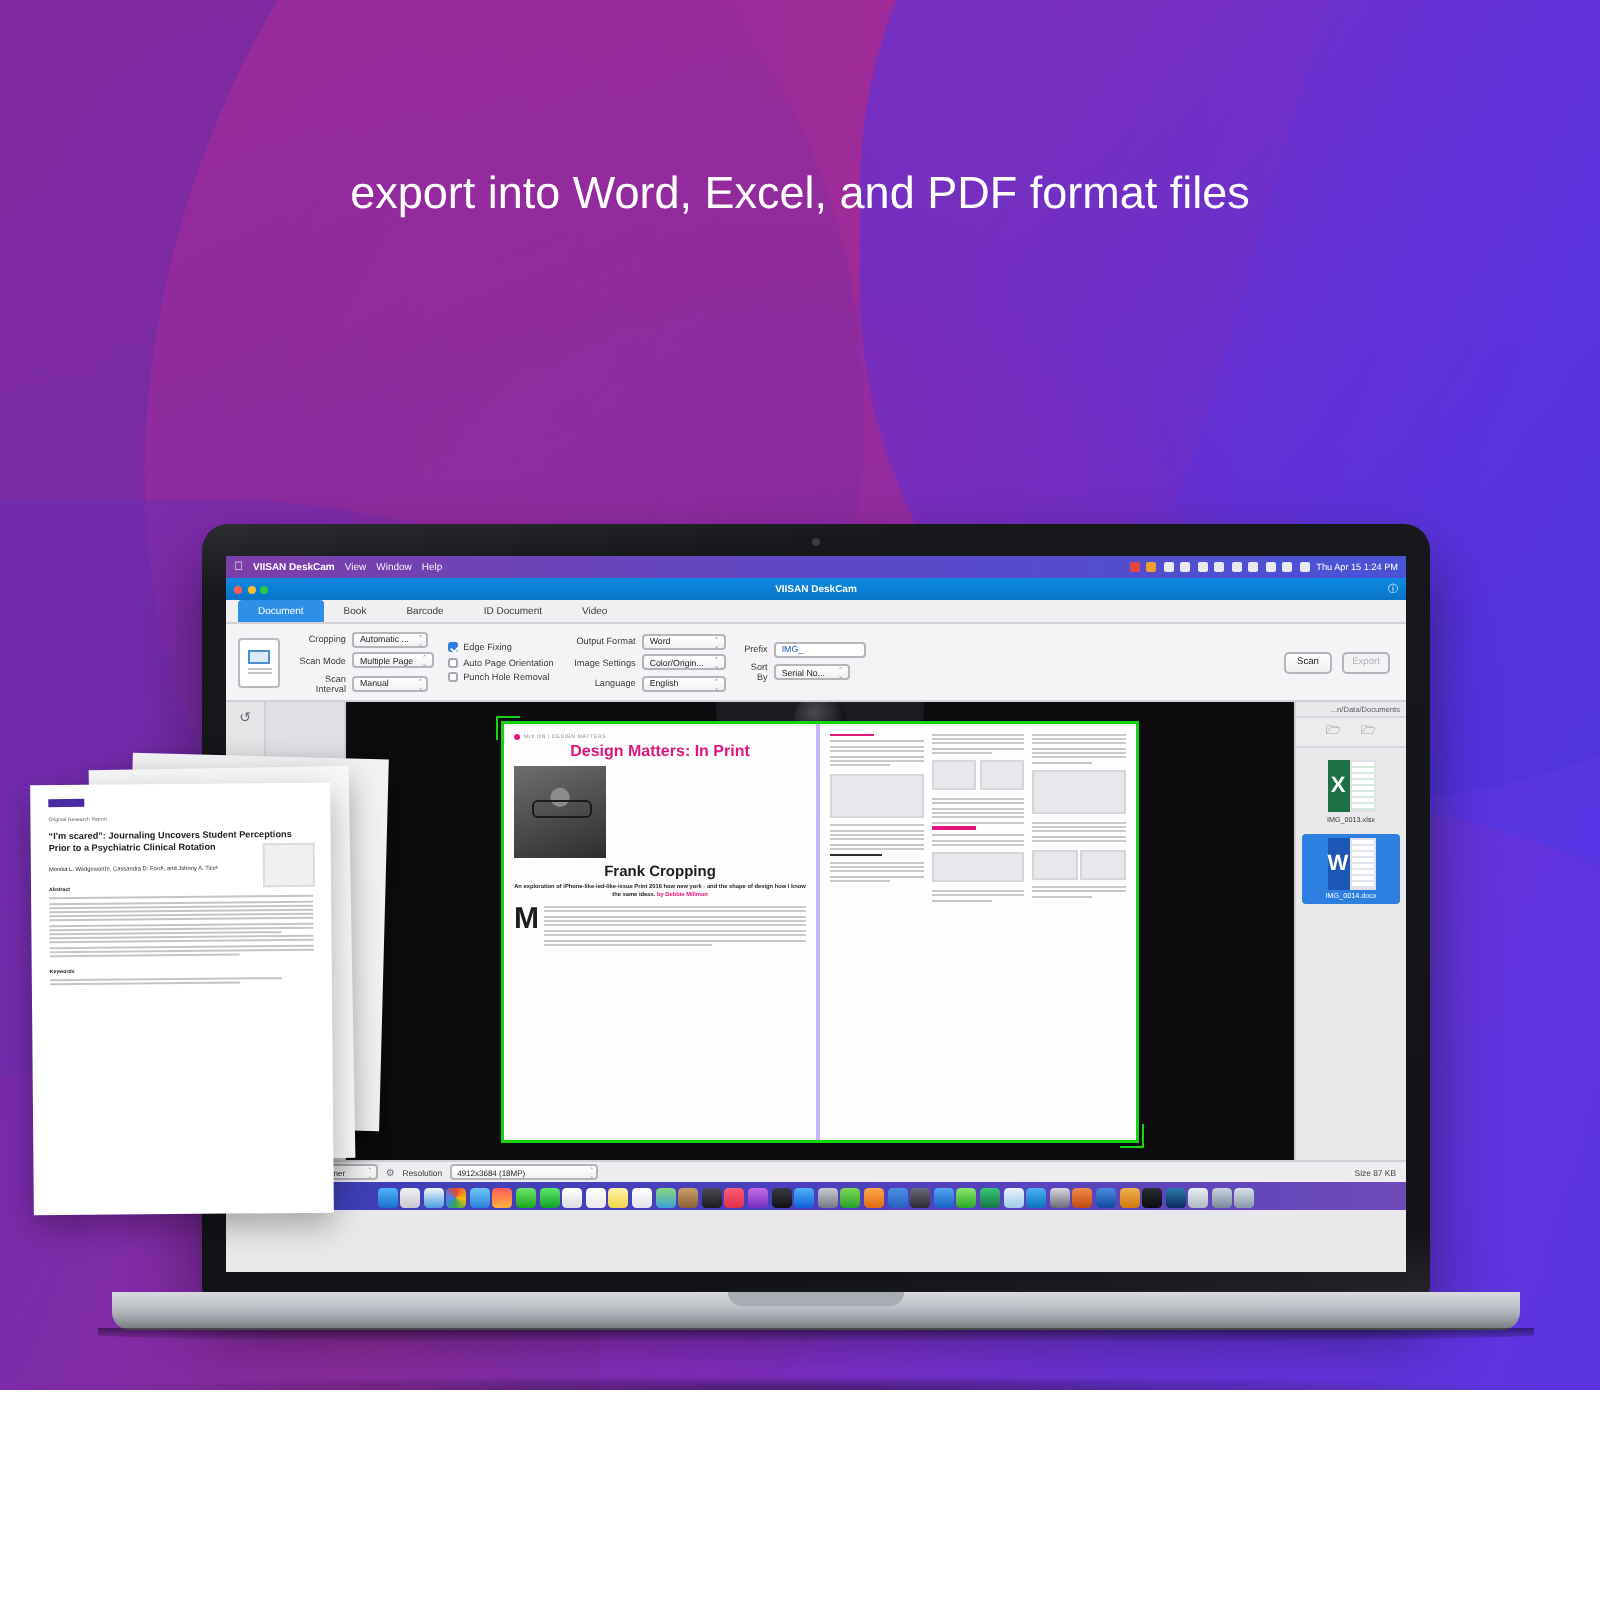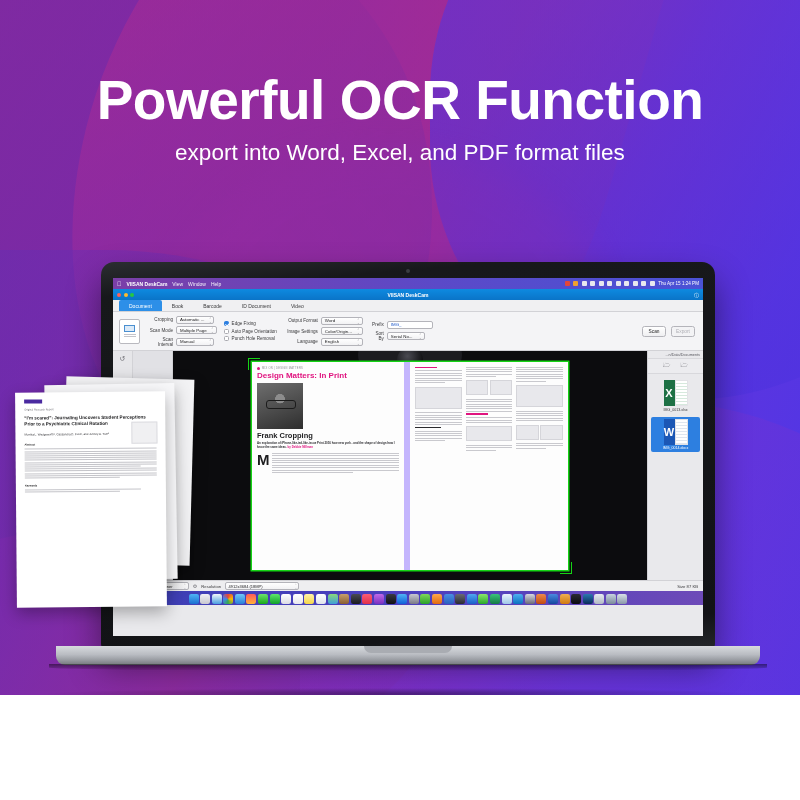--- a/index.html
+++ b/index.html
@@ -221,21 +221,21 @@
     position:relative; width:316px; height:208px; display:flex;
     box-shadow:0 0 0 1.5px #15d415;
     background:#fff;
   }
   .spread:before, .spread:after {
     content:""; position:absolute; width:11px; height:11px; border:1.5px solid #15d415;
   }
   .spread:before { left:-4px; top:-4px; border-right:none; border-bottom:none; }
   .spread:after { right:-4px; bottom:-4px; border-left:none; border-top:none; }
   .pg { position:relative; height:100%; background:#fdfdfd; overflow:hidden; padding:5px 5px; }
-  .pg.left { width:50%; border-right:6px solid #c4b5fd; }
+  .pg.left { width:50%; border-right:2px solid #c4b5fd;text-align:center; }
   .pg.right { width:50%; display:flex; gap:4px; }
 
   .kicker { display:flex; align-items:center; gap:2px; margin-bottom:2px; }
   .kdot { width:3px; height:3px; background:#e0147f; border-radius:50%; }
   .ktext { font-size:2.6px; color:#8a8a90; letter-spacing:.3px; }
   .mag-title {
     font-size:8px; font-weight:bold; color:#e0147f; line-height:1.05; margin-bottom:3px;
     font-family:"Liberation Sans", sans-serif;
   }
   .mag-photo {
@@ -363,21 +363,20 @@
   <div class="hero">
     <div class="wave w1"></div>
     <div class="wave w2"></div>
     <div class="wave w3"></div>
     <div class="wave w4"></div>
     <div class="wave w5"></div>
     <div class="wave w6"></div>
   </div>
 
   <div class="headline-wrap">
-    <div class="headline">Powerful OCR Function</div>
     <div class="sub">export into Word, Excel, and PDF format files</div>
   </div>
 
   <div class="laptop">
     <div class="lid">
       <div class="camdot"></div>
 
       <div class="screen">
 
         <div class="menubar">

